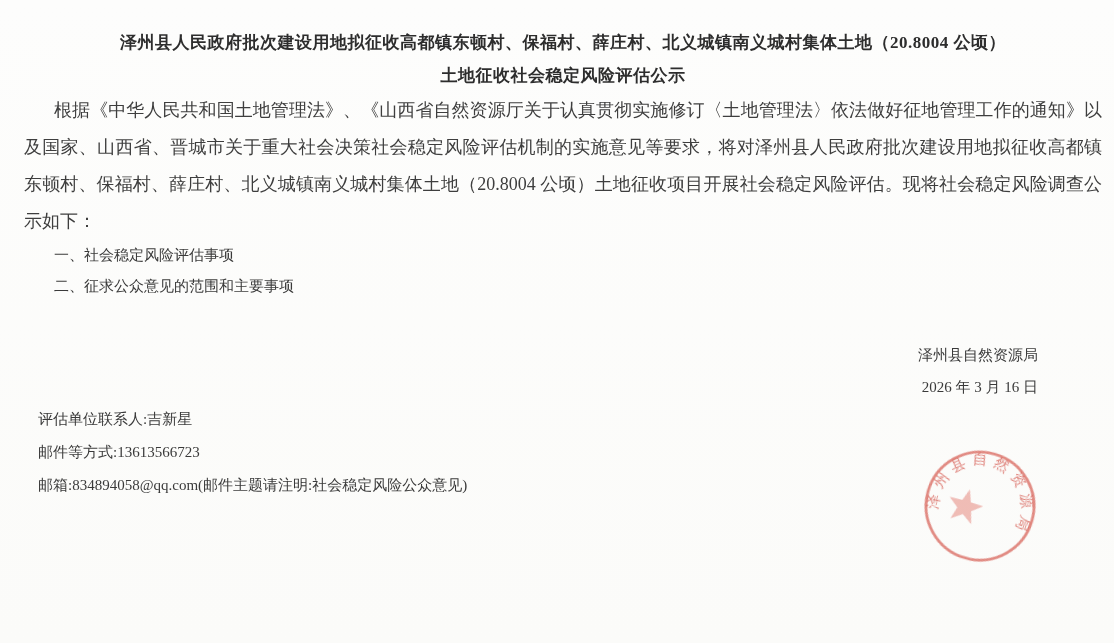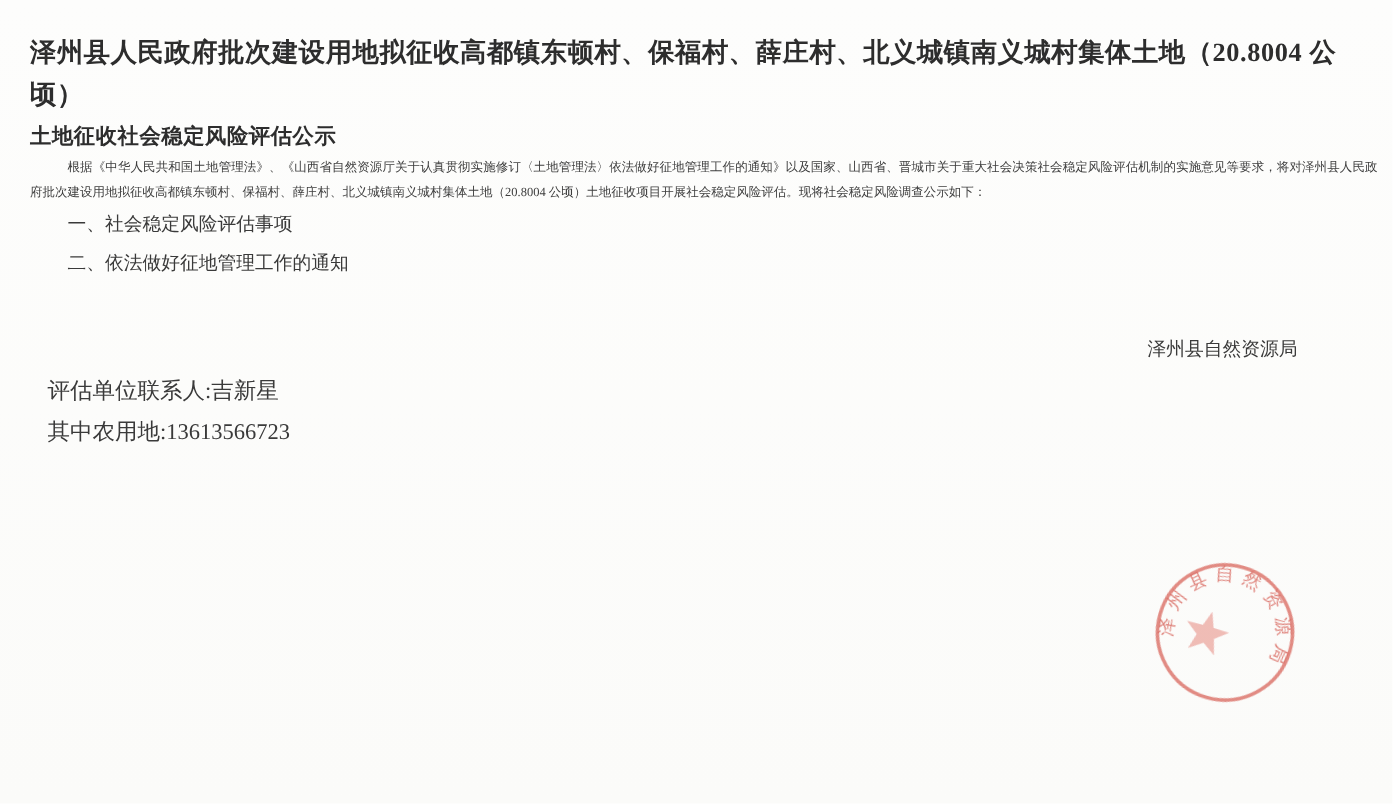--- a/index.html
+++ b/index.html
@@ -8,38 +8,40 @@
     width:1114px;height:643px;
     box-sizing:border-box;
     padding:26px 12px 0 24px;
     background:linear-gradient(180deg,#fdfdfc 0%,#fbfbf9 100%);
     font-family:"Liberation Serif","DejaVu Serif",serif;
     color:#3e3e3e;
     overflow:hidden;
   }
   .title{
     margin:0;
-    font-size:21px;
+    text-align:center;
+    font-size:17px;
     font-weight:bold;
     line-height:33px;
     color:#2d2d2d;
     letter-spacing:0.5px;
   }
   .subtitle{
     margin:0;
+    text-align:center;
     font-size:17px;
     font-weight:bold;
     line-height:33px;
     color:#2d2d2d;
     letter-spacing:0.5px;
   }
   .para{
     margin:0;
-    font-size:10px;
-    line-height:20px;
+    font-size:18px;
+    line-height:37px;
     text-align:justify;
     text-indent:30px;
     color:#3e3e3e;
   }
   .heading{
     margin:0;
     font-size:15px;
     line-height:31px;
     text-indent:30px;
     color:#3a3a3a;
@@ -47,21 +49,21 @@
   .signature{
     margin-top:37px;
     text-align:right;
     padding-right:64px;
     font-size:15px;
     line-height:32px;
     color:#3a3a3a;
   }
   .contact{
     margin-left:14px;
-    font-size:18px;
+    font-size:15px;
     line-height:33px;
     color:#3a3a3a;
   }
   .seal{
     position:absolute;
     left:923px;
     top:449px;
     width:114px;
     height:114px;
     transform:rotate(16deg);
@@ -76,29 +78,31 @@
 
 <div class="page">
 
   <h1 class="title">泽州县人民政府批次建设用地拟征收高都镇东顿村、保福村、薛庄村、北义城镇南义城村集体土地（20.8004 公顷）</h1>
   <h2 class="subtitle">土地征收社会稳定风险评估公示</h2>
 
   <p class="para">根据《中华人民共和国土地管理法》、《山西省自然资源厅关于认真贯彻实施修订〈土地管理法〉依法做好征地管理工作的通知》以及国家、山西省、晋城市关于重大社会决策社会稳定风险评估机制的实施意见等要求，将对泽州县人民政府批次建设用地拟征收高都镇东顿村、保福村、薛庄村、北义城镇南义城村集体土地（20.8004 公顷）土地征收项目开展社会稳定风险评估。现将社会稳定风险调查公示如下：</p>
 
   <p class="heading">一、社会稳定风险评估事项</p>
 
-  <p class="heading">二、依法做好征地管理工作的通知</p>
+  <p class="heading">二、征求公众意见的范围和主要事项</p>
 
   <div class="signature">
     <div>泽州县自然资源局</div>
+    <div>2026 年 3 月 16 日</div>
   </div>
 
   <div class="contact">
     <div>评估单位联系人:吉新星</div>
-    <div>其中农用地:13613566723</div>
+    <div>邮件等方式:13613566723</div>
+    <div>邮箱:834894058@qq.com(邮件主题请注明:社会稳定风险公众意见)</div>
   </div>
 
   <svg class="seal" viewBox="0 0 112 112" xmlns="http://www.w3.org/2000/svg">
     <defs>
       <path id="sealArc" d="M 18.85 73.33 A 41 41 0 1 1 93.16 73.33" fill="none"></path>
     </defs>
     <circle cx="56" cy="56" r="53" fill="none" stroke="#d95c53" stroke-width="2.8" opacity="0.8"></circle>
     <polygon points="42,43 46.35,55.01 59.12,55.44 49.04,63.29 52.58,75.56 42,68.4 31.42,75.56 34.96,63.29 24.88,55.44 37.65,55.01" fill="#e8837c" opacity="0.6"></polygon>
     <text font-size="14.5" fill="#d95c53" opacity="0.85" font-family="Liberation Serif, DejaVu Serif, serif" letter-spacing="5.5">
       <textPath href="#sealArc" startOffset="3">泽州县自然资源局</textPath>

